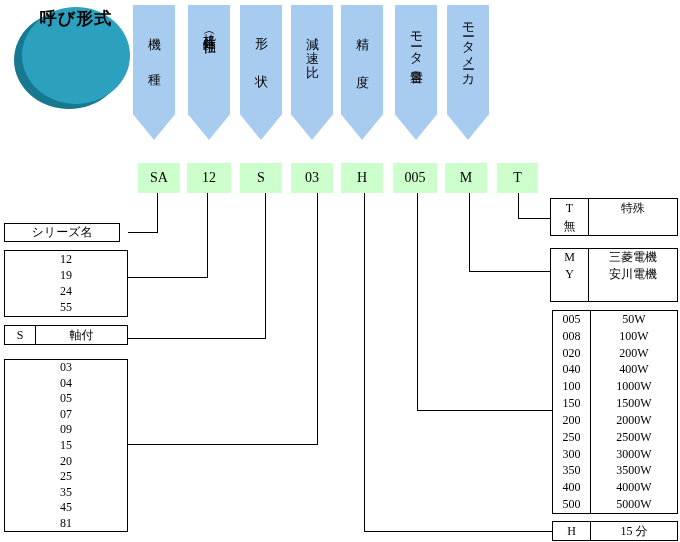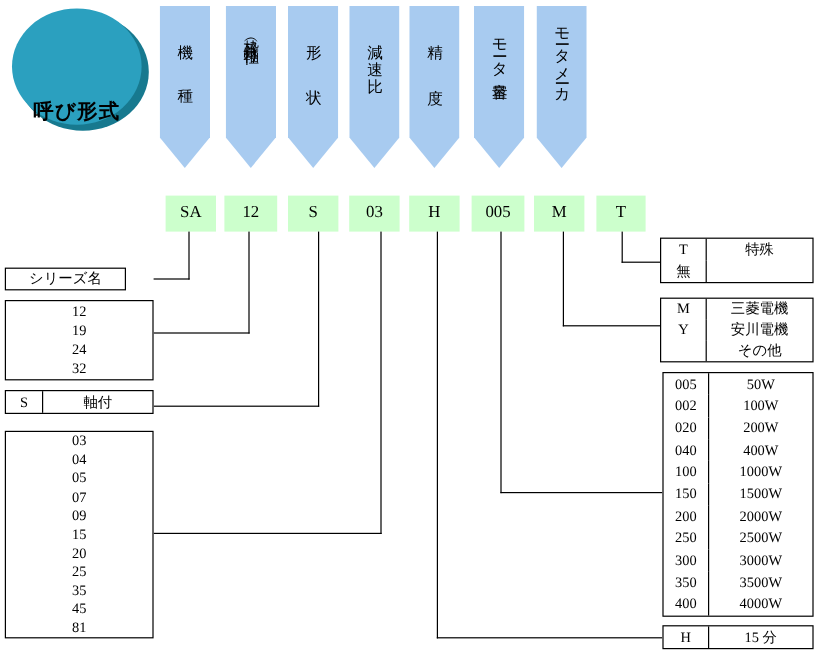--- a/index.html
+++ b/index.html
@@ -4,22 +4,22 @@
 <style>
   html,body{margin:0;padding:0;background:#fff;}
   .canvas{
     position:relative;width:680px;height:542px;background:#ffffff;overflow:hidden;
     font-family:"Liberation Serif","DejaVu Serif",serif;color:#000;
   }
   
   .badge{position:absolute;left:10px;top:7px;width:114px;height:102px;}
   .badge-back{position:absolute;right:0;bottom:0;width:110px;height:98px;border-radius:50%;
     background:var(--badge-teal-dark,#17798F);}
-  .badge-front{position:absolute;left:0;top:0;width:108px;height:97px;border-radius:50%;
-    background:var(--badge-teal,#2BA0BF);display:flex;align-items:flex-end;justify-content:center;}
+  .badge-front{position:absolute;left:12px;top:0;width:108px;height:97px;border-radius:50%;
+    background:var(--badge-teal,#2BA0BF);display:flex;align-items:flex-start;justify-content:center;}
   .badge-front span{font-family:"Liberation Sans","DejaVu Sans",sans-serif;
     font-weight:bold;font-size:17px;letter-spacing:1px;}
   
   .arrow{position:absolute;top:5px;width:42px;height:135px;
     background:var(--arrow-blue,#A8CBF0);
     clip-path:polygon(0 0,100% 0,100% 81%,50% 100%,0 81%);
     display:flex;justify-content:center;}
   .arrow-label{writing-mode:vertical-rl;font-size:13px;line-height:42px;}
   .sp-wide{letter-spacing:37px;padding-top:22px;}
   .sp-mid{letter-spacing:14px;padding-top:22px;}
@@ -113,29 +113,29 @@
 
   <div class="hline" style="left:128px;top:232px;width:30px"></div>
   <div class="hline" style="left:128px;top:277px;width:80px"></div>
   <div class="hline" style="left:128px;top:338px;width:138px"></div>
   <div class="hline" style="left:128px;top:444px;width:190px"></div>
   <div class="hline" style="left:518px;top:218px;width:32px"></div>
   <div class="hline" style="left:469px;top:271px;width:81px"></div>
   <div class="hline" style="left:417px;top:410px;width:135px"></div>
   <div class="hline" style="left:364px;top:531px;width:188px"></div>
 
-  <div class="tbox" style="left:4px;top:223px;width:101px;height:19px">
+  <div class="tbox" style="left:4px;top:223px;width:116px;height:19px">
     <div class="center-one">シリーズ名</div>
   </div>
 
   <div class="tbox" style="left:4px;top:250px;width:124px;height:67px">
     <div class="vrow">12</div>
     <div class="vrow">19</div>
     <div class="vrow">24</div>
-    <div class="vrow">32</div>
+    <div class="vrow">55</div>
   </div>
 
   <div class="tbox" style="left:4px;top:325px;width:124px;height:20px">
     <div class="trow">
       <div class="cell-l w-left">S</div>
       <div class="cell-r">軸付</div>
     </div>
   </div>
 
   <div class="tbox" style="left:4px;top:359px;width:124px;height:173px">
@@ -166,31 +166,30 @@
     <div class="trow">
       <div class="cell-l w-right">M</div>
       <div class="cell-r">三菱電機</div>
     </div>
     <div class="trow">
       <div class="cell-l w-right">Y</div>
       <div class="cell-r">安川電機</div>
     </div>
     <div class="trow">
       <div class="cell-l w-right"></div>
-      <div class="cell-r">その他</div>
     </div>
   </div>
 
   <div class="tbox" style="left:552px;top:310px;width:126px;height:204px">
     <div class="trow">
       <div class="cell-l w-right">005</div>
       <div class="cell-r">50W</div>
     </div>
     <div class="trow">
-      <div class="cell-l w-right">002</div>
+      <div class="cell-l w-right">008</div>
       <div class="cell-r">100W</div>
     </div>
     <div class="trow">
       <div class="cell-l w-right">020</div>
       <div class="cell-r">200W</div>
     </div>
     <div class="trow">
       <div class="cell-l w-right">040</div>
       <div class="cell-r">400W</div>
     </div>
@@ -215,20 +214,24 @@
       <div class="cell-r">3000W</div>
     </div>
     <div class="trow">
       <div class="cell-l w-right">350</div>
       <div class="cell-r">3500W</div>
     </div>
     <div class="trow">
       <div class="cell-l w-right">400</div>
       <div class="cell-r">4000W</div>
     </div>
+    <div class="trow">
+      <div class="cell-l w-right">500</div>
+      <div class="cell-r">5000W</div>
+    </div>
   </div>
 
   <div class="tbox" style="left:552px;top:521px;width:126px;height:20px">
     <div class="trow">
       <div class="cell-l w-right">H</div>
       <div class="cell-r">15 分</div>
     </div>
   </div>
 
 </div>

